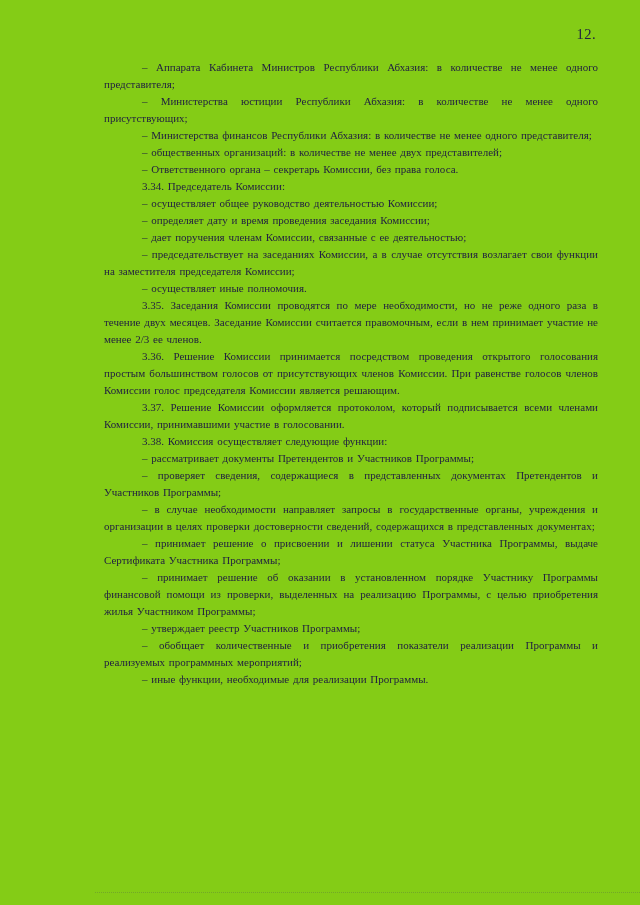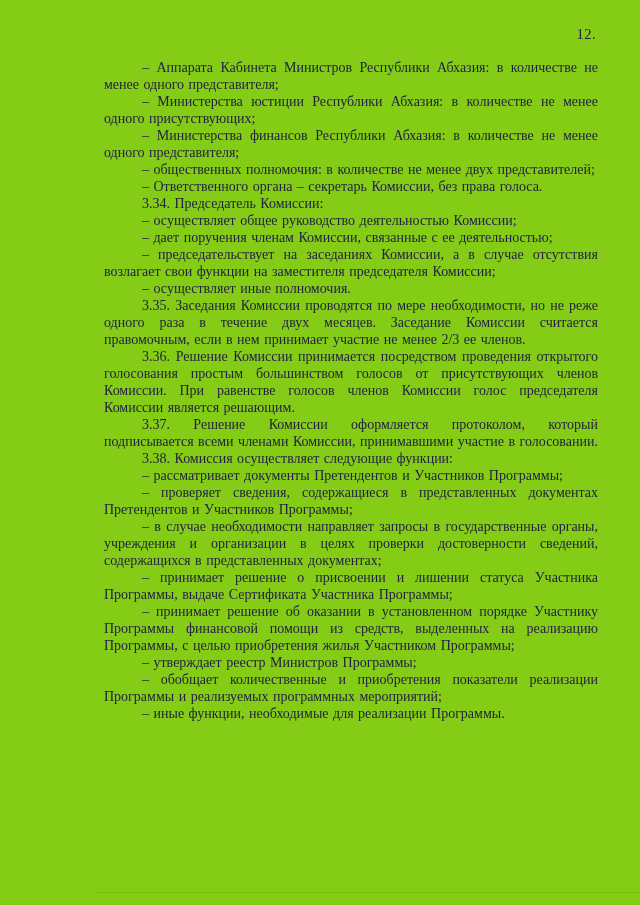--- a/index.html
+++ b/index.html
@@ -22,21 +22,21 @@
     top: 26px;
     right: 44px;
     font-size: 14.5px;
     letter-spacing: 0.5px;
   }
   .content {
     position: absolute;
     top: 59px;
     left: 104px;
     right: 42px;
-    font-size: 14px;
+    font-size: 11px;
     line-height: 17px;
   }
   .content p.para {
     margin: 0;
     text-align: justify;
     text-indent: 38px;
     word-spacing: 1px;
   }
   .scan-artifact {
     position: absolute;
@@ -49,35 +49,36 @@
 </head>
 <body>
 
 <div class="page">
   <div class="page-number">12.</div>
 
   <div class="content">
       <p class="para">– Аппарата Кабинета Министров Республики Абхазия: в количестве не менее одного представителя;</p>
       <p class="para">– Министерства юстиции Республики Абхазия: в количестве не менее одного присутствующих;</p>
       <p class="para">– Министерства финансов Республики Абхазия: в количестве не менее одного представителя;</p>
-      <p class="para">– общественных полномочия: в количестве не менее двух представителей;</p>
+      <p class="para">– общественных организаций: в количестве не менее двух представителей;</p>
       <p class="para">– Ответственного органа – секретарь Комиссии, без права голоса.</p>
       <p class="para">3.34. Председатель Комиссии:</p>
       <p class="para">– осуществляет общее руководство деятельностью Комиссии;</p>
+      <p class="para">– определяет дату и время проведения заседания Комиссии;</p>
       <p class="para">– дает поручения членам Комиссии, связанные с ее деятельностью;</p>
       <p class="para">– председательствует на заседаниях Комиссии, а в случае отсутствия возлагает свои функции на заместителя председателя Комиссии;</p>
       <p class="para">– осуществляет иные полномочия.</p>
       <p class="para">3.35. Заседания Комиссии проводятся по мере необходимости, но не реже одного раза в течение двух месяцев. Заседание Комиссии считается правомочным, если в нем принимает участие не менее 2/3 ее членов.</p>
       <p class="para">3.36. Решение Комиссии принимается посредством проведения открытого голосования простым большинством голосов от присутствующих членов Комиссии. При равенстве голосов членов Комиссии голос председателя Комиссии является решающим.</p>
       <p class="para">3.37. Решение Комиссии оформляется протоколом, который подписывается всеми членами Комиссии, принимавшими участие в голосовании.</p>
       <p class="para">3.38. Комиссия осуществляет следующие функции:</p>
       <p class="para">– рассматривает документы Претендентов и Участников Программы;</p>
       <p class="para">– проверяет сведения, содержащиеся в представленных документах Претендентов и Участников Программы;</p>
       <p class="para">– в случае необходимости направляет запросы в государственные органы, учреждения и организации в целях проверки достоверности сведений, содержащихся в представленных документах;</p>
       <p class="para">– принимает решение о присвоении и лишении статуса Участника Программы, выдаче Сертификата Участника Программы;</p>
-      <p class="para">– принимает решение об оказании в установленном порядке Участнику Программы финансовой помощи из средств, выделенных на реализацию Программы, с целью приобретения жилья Участником Программы;</p>
-      <p class="para">– утверждает реестр Министров Программы;</p>
+      <p class="para">– принимает решение об оказании в установленном порядке Участнику Программы финансовой помощи из проверки, выделенных на реализацию Программы, с целью приобретения жилья Участником Программы;</p>
+      <p class="para">– утверждает реестр Участников Программы;</p>
       <p class="para">– обобщает количественные и приобретения показатели реализации Программы и реализуемых программных мероприятий;</p>
       <p class="para">– иные функции, необходимые для реализации Программы.</p>
     </div>
 
   <div class="scan-artifact"></div>
 </div>
 
 </body></html>

